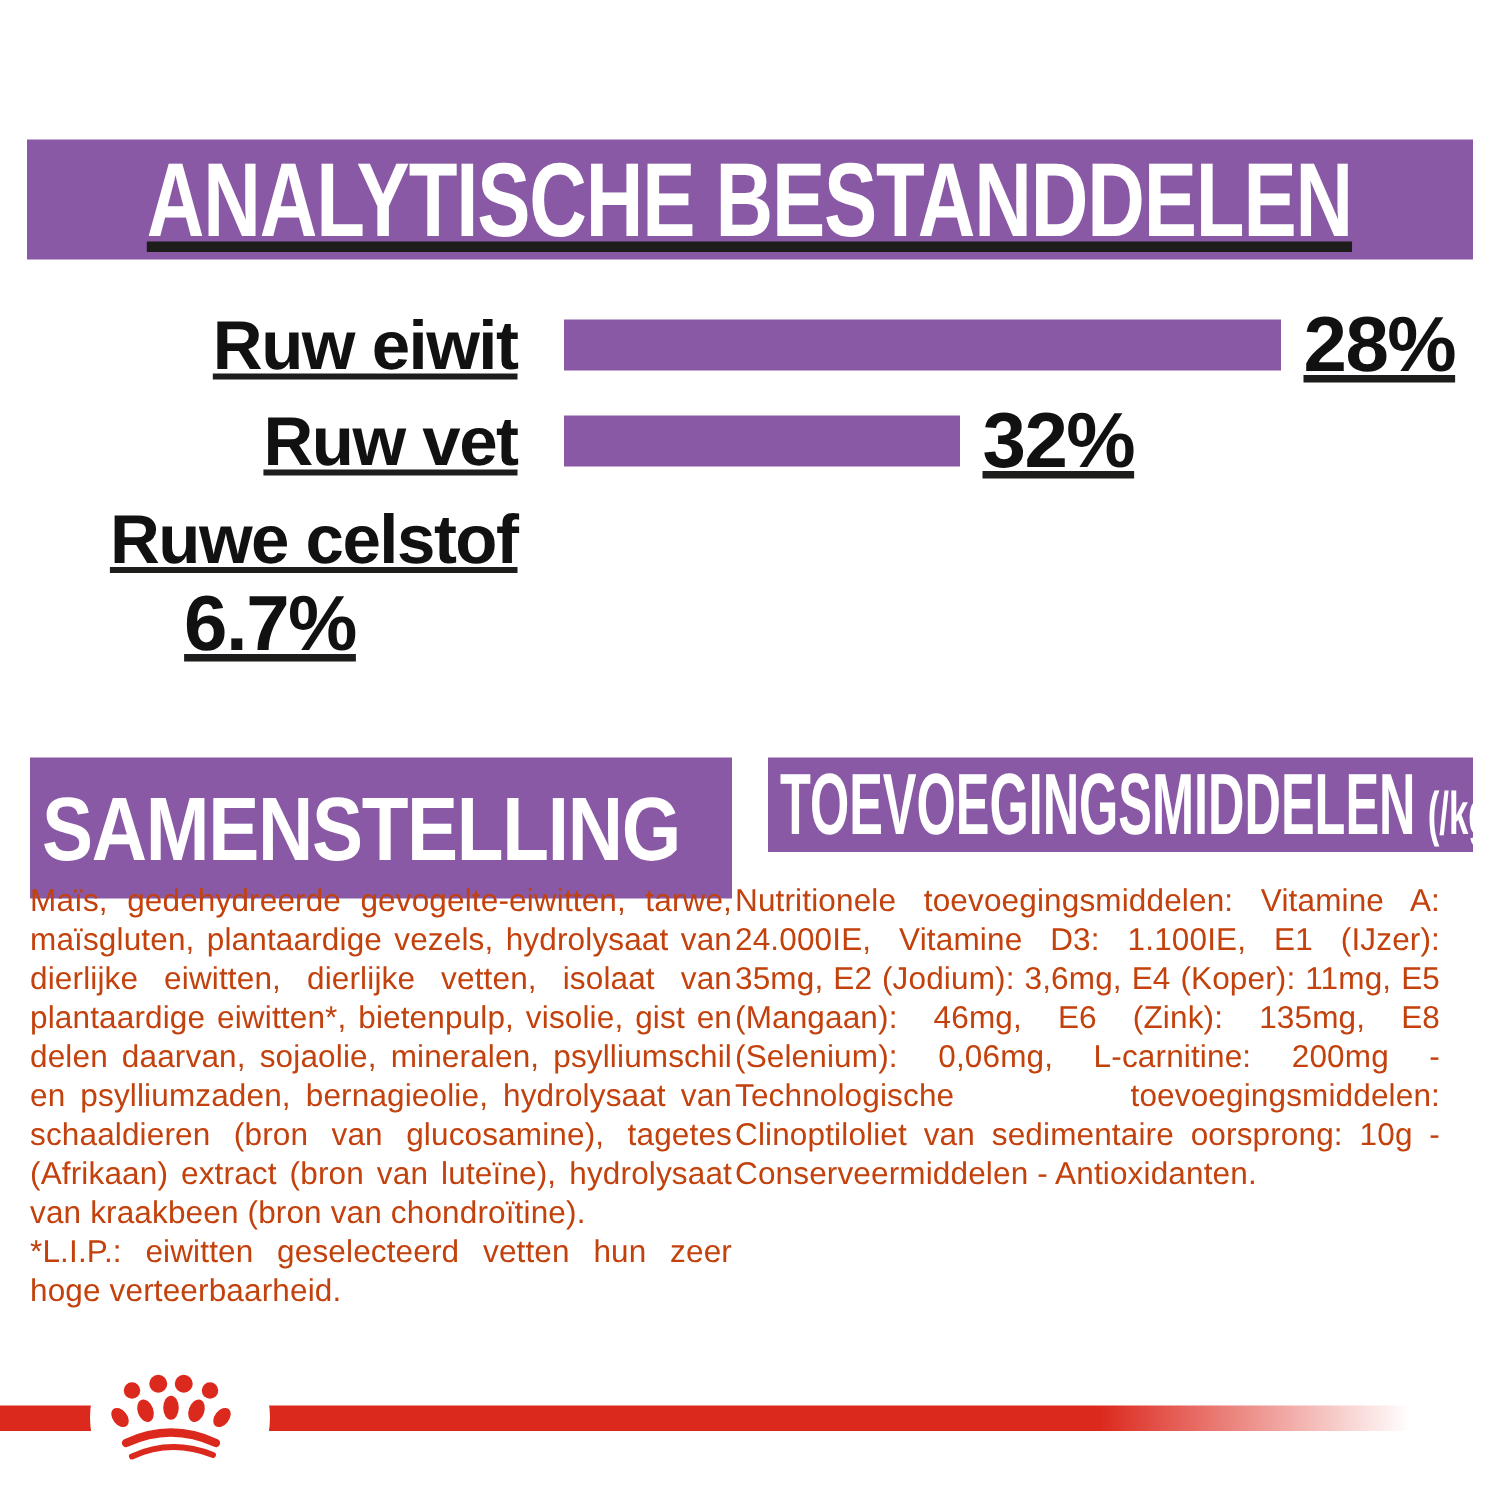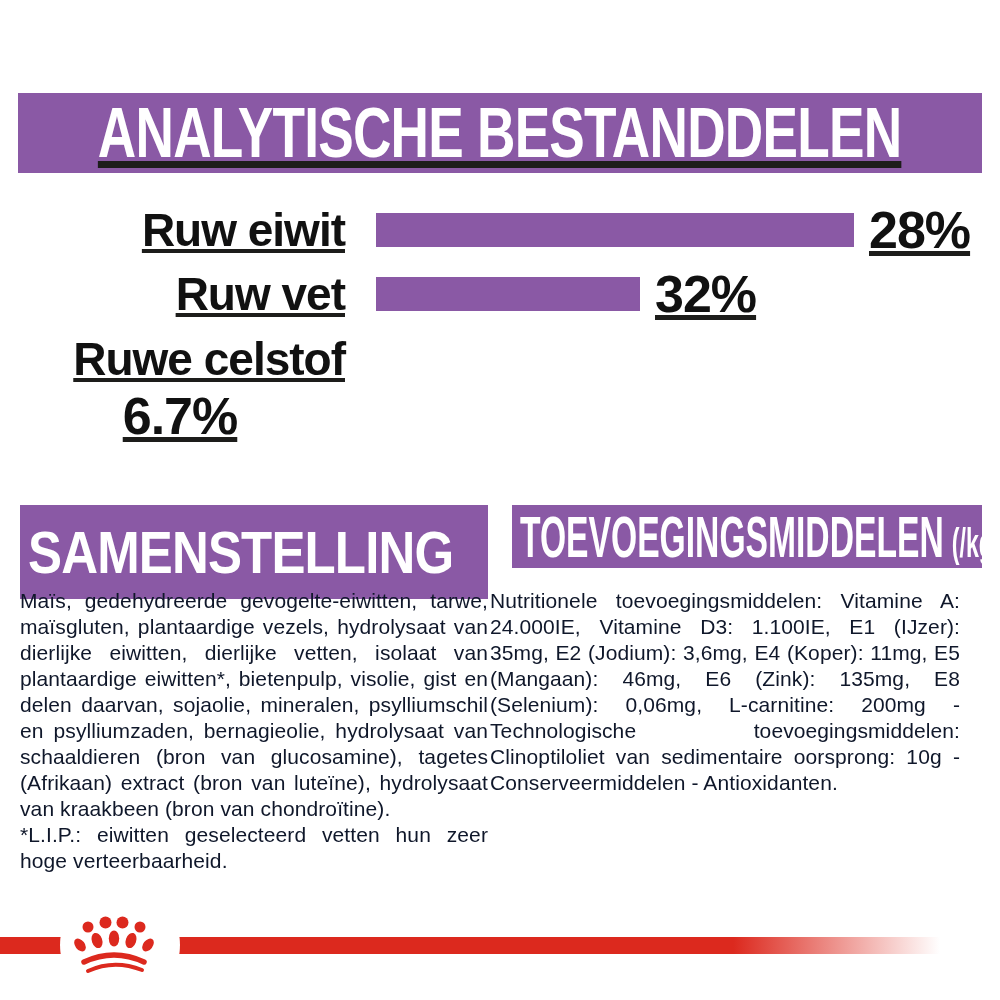--- a/index.html
+++ b/index.html
@@ -25,21 +25,21 @@
   .row-0{top:206px;} .row-1{top:270px;} .row-2{top:332px;flex-direction:column;}
   .chart-label{display:block;width:345px;text-align:right;font-size:46px;font-weight:bold;
       color:#111;letter-spacing:-1px;white-space:nowrap;}
   .chart-bar{height:34px;margin-left:31px;background:var(--purple);}
   .chart-value{font-size:52px;font-weight:bold;color:#111;margin-left:15px;letter-spacing:-1px;}
 
   
   .col{position:absolute;top:588px;}
   .col-left{left:20px;width:468px;}
   .col-right{left:490px;width:470px;}
-  .body-text{margin:0;font-size:21px;line-height:26px;text-align:justify;color:#0f172a;
+  .body-text{margin:0;font-size:21px;line-height:26px;text-align:justify;color:#c2410c;
       letter-spacing:0.1px;}
 
   
   .footer-stripe{position:absolute;left:0;top:937px;width:940px;height:17px;
       background:linear-gradient(to right,var(--red) 0%,var(--red) 78%,rgba(224,41,29,0) 100%);}
   .logo-hole{position:absolute;left:60px;top:885px;width:120px;height:120px;border-radius:50%;
       background:#fff;}
   .logo{position:absolute;left:72px;top:916px;width:84px;height:60px;color:var(--red);}
 </style>
 </head>

